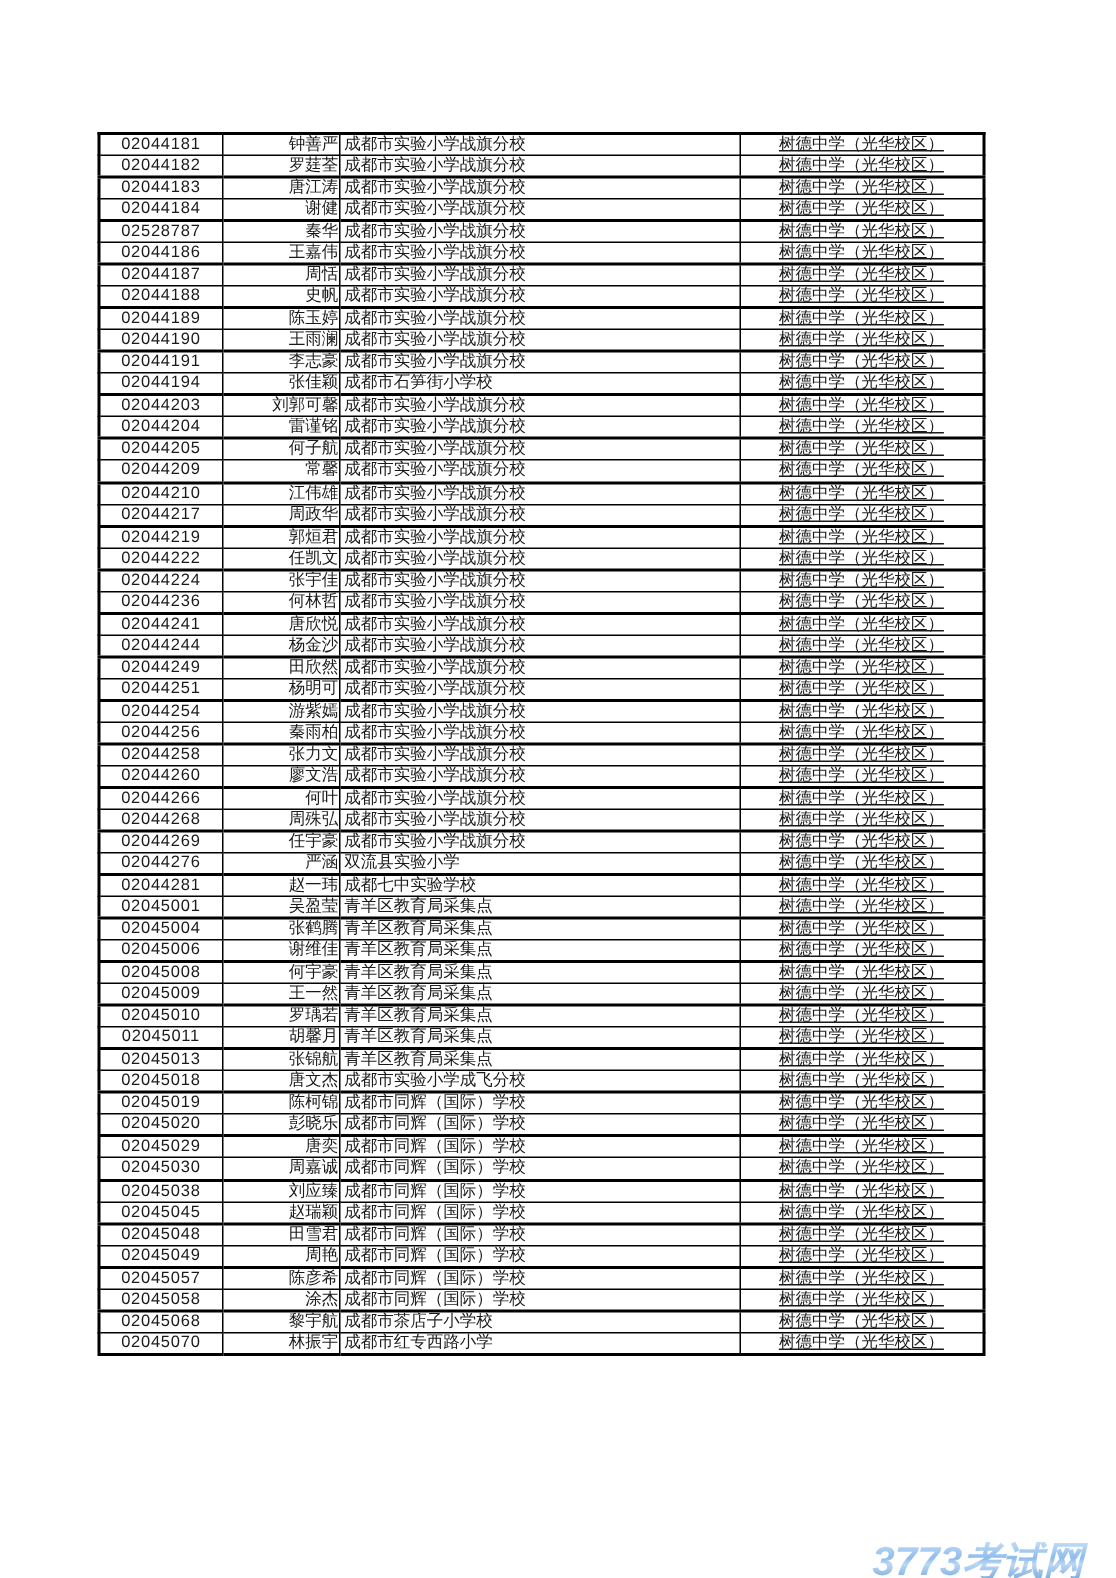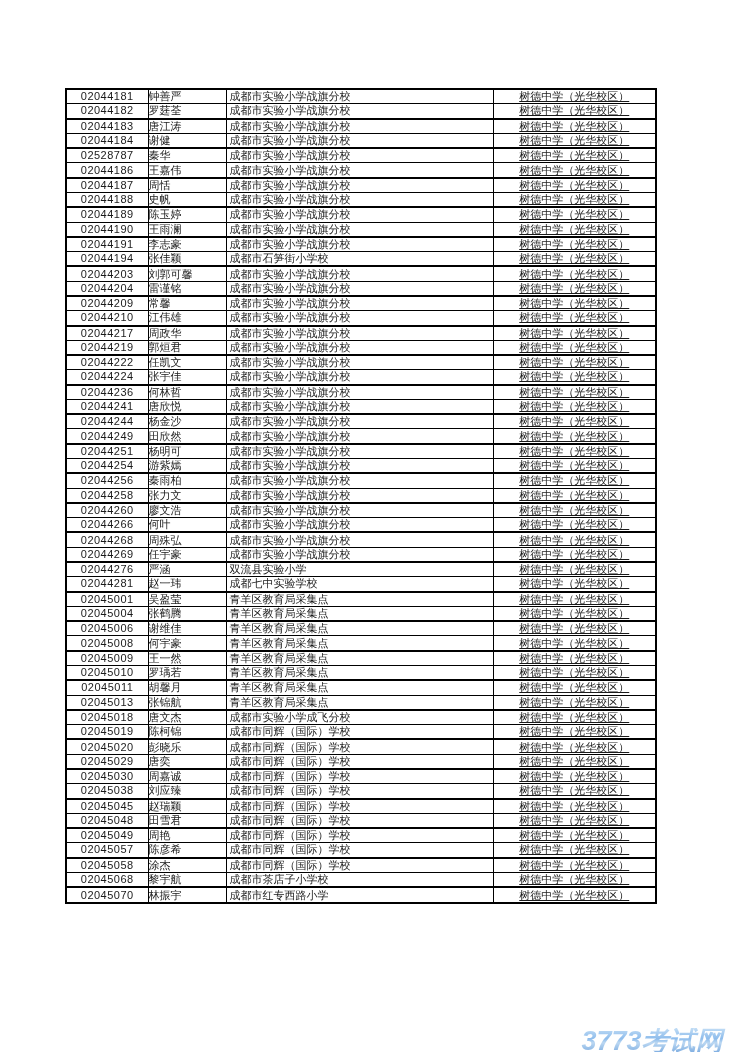--- a/index.html
+++ b/index.html
@@ -38,21 +38,21 @@
   
   table.roster tr:nth-child(even) td {
     border-bottom-width: 2px;
   }
   table.roster td.c0 {
     text-align: center;
     font-family: "Liberation Sans", "DejaVu Sans", sans-serif;
     font-size: 11px;
     letter-spacing: 0.5px;
   }
-  table.roster td.c1 { text-align: left; }
+  table.roster td.c1 { text-align: right; }
   table.roster td.c2 { text-align: left; padding-left: 3px; margin-left: 48px; }
   table.roster td.c3 { text-align: center; text-decoration: underline; }
 
   .watermark {
     position: absolute;
     left: 560px;
     top: 1028px;
     width: 184px;
     text-align: center;
     pointer-events: none;
@@ -173,20 +173,26 @@
           <td class="c2">成都市实验小学战旗分校</td>
           <td class="c3">树德中学（光华校区）</td>
         </tr>
         <tr>
           <td class="c0">02044204</td>
           <td class="c1">雷谨铭</td>
           <td class="c2">成都市实验小学战旗分校</td>
           <td class="c3">树德中学（光华校区）</td>
         </tr>
         <tr>
+          <td class="c0">02044205</td>
+          <td class="c1">何子航</td>
+          <td class="c2">成都市实验小学战旗分校</td>
+          <td class="c3">树德中学（光华校区）</td>
+        </tr>
+        <tr>
           <td class="c0">02044209</td>
           <td class="c1">常馨</td>
           <td class="c2">成都市实验小学战旗分校</td>
           <td class="c3">树德中学（光华校区）</td>
         </tr>
         <tr>
           <td class="c0">02044210</td>
           <td class="c1">江伟雄</td>
           <td class="c2">成都市实验小学战旗分校</td>
           <td class="c3">树德中学（光华校区）</td>

